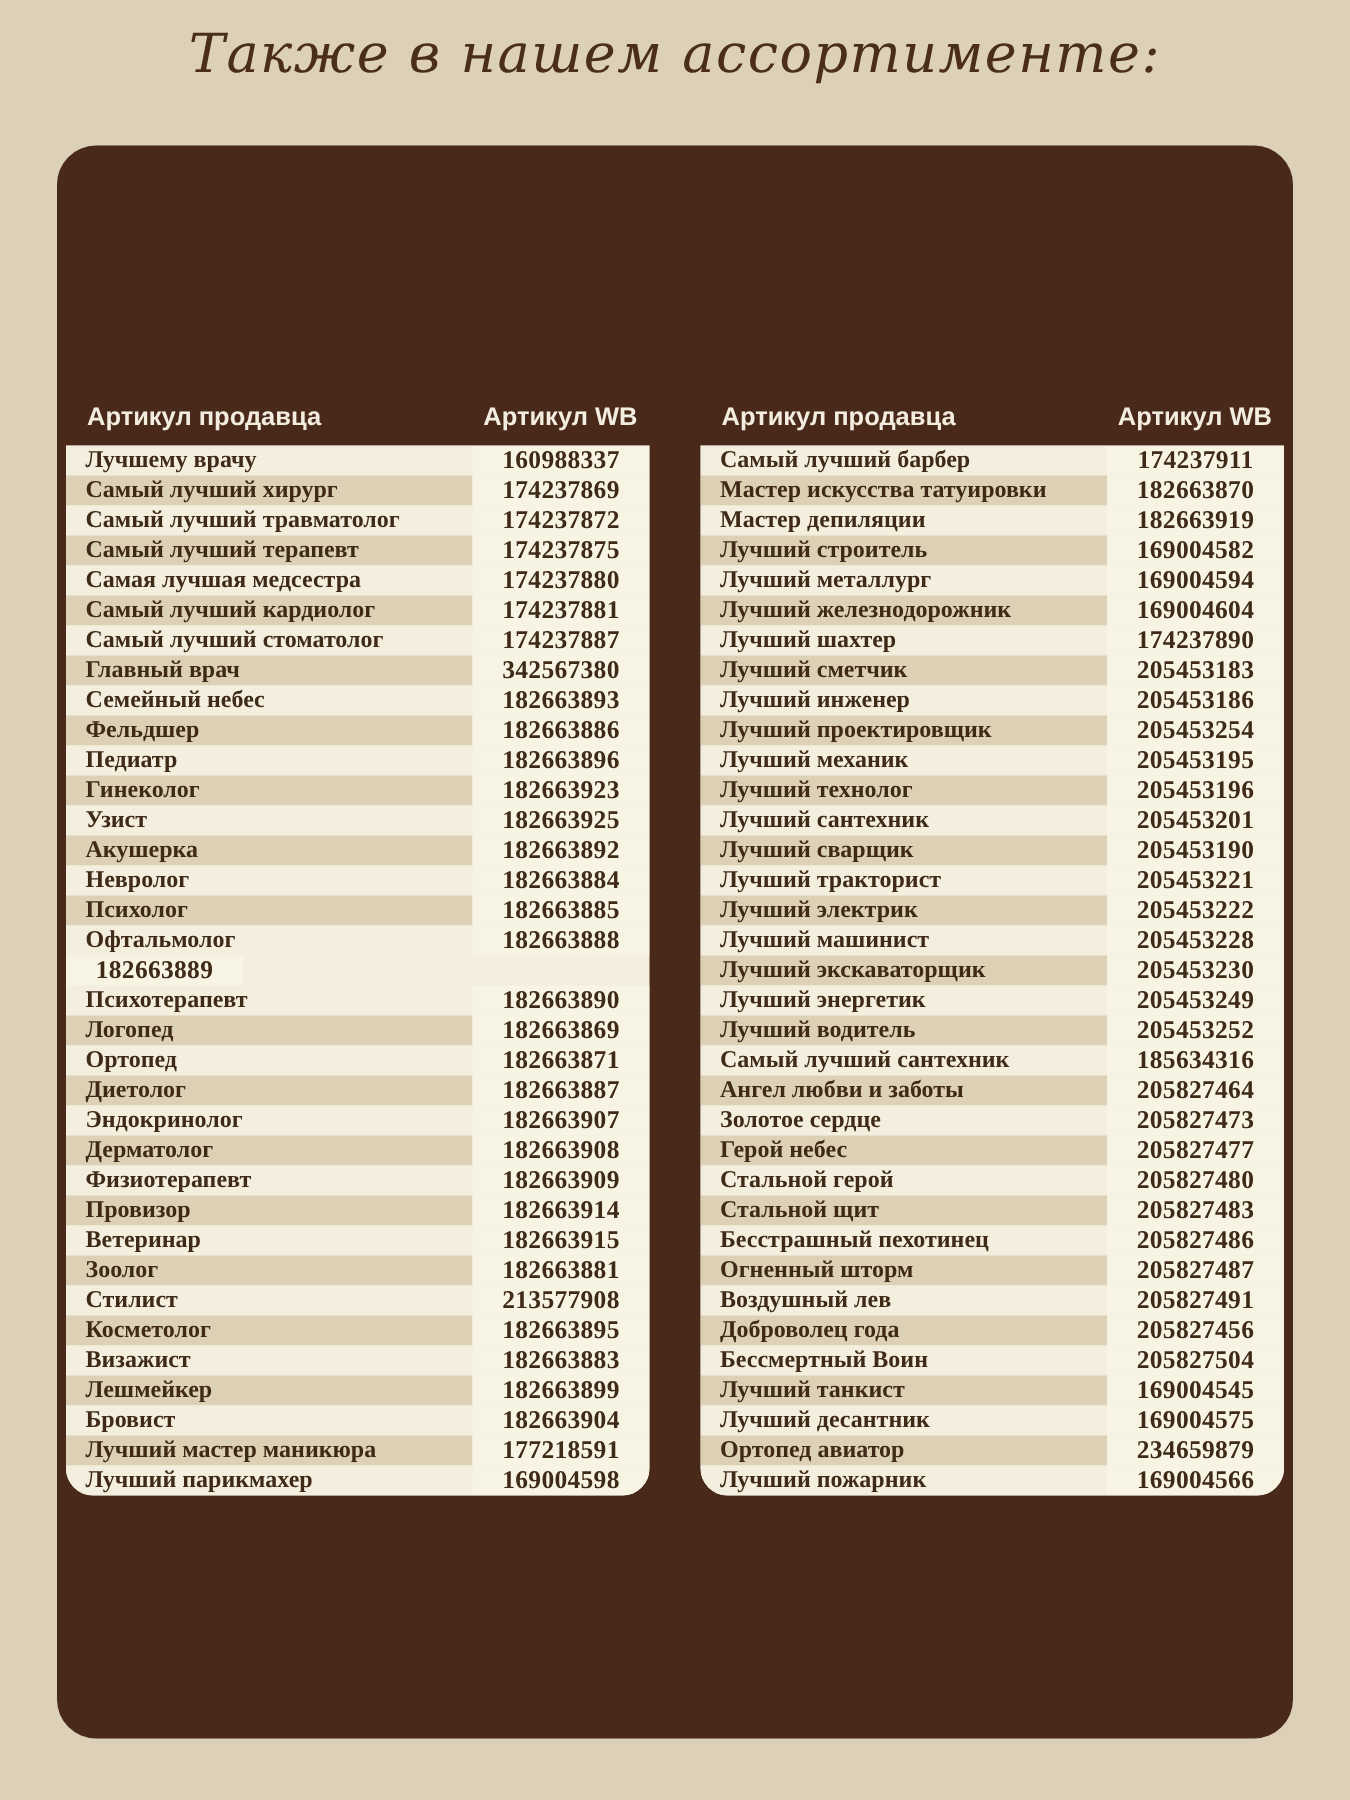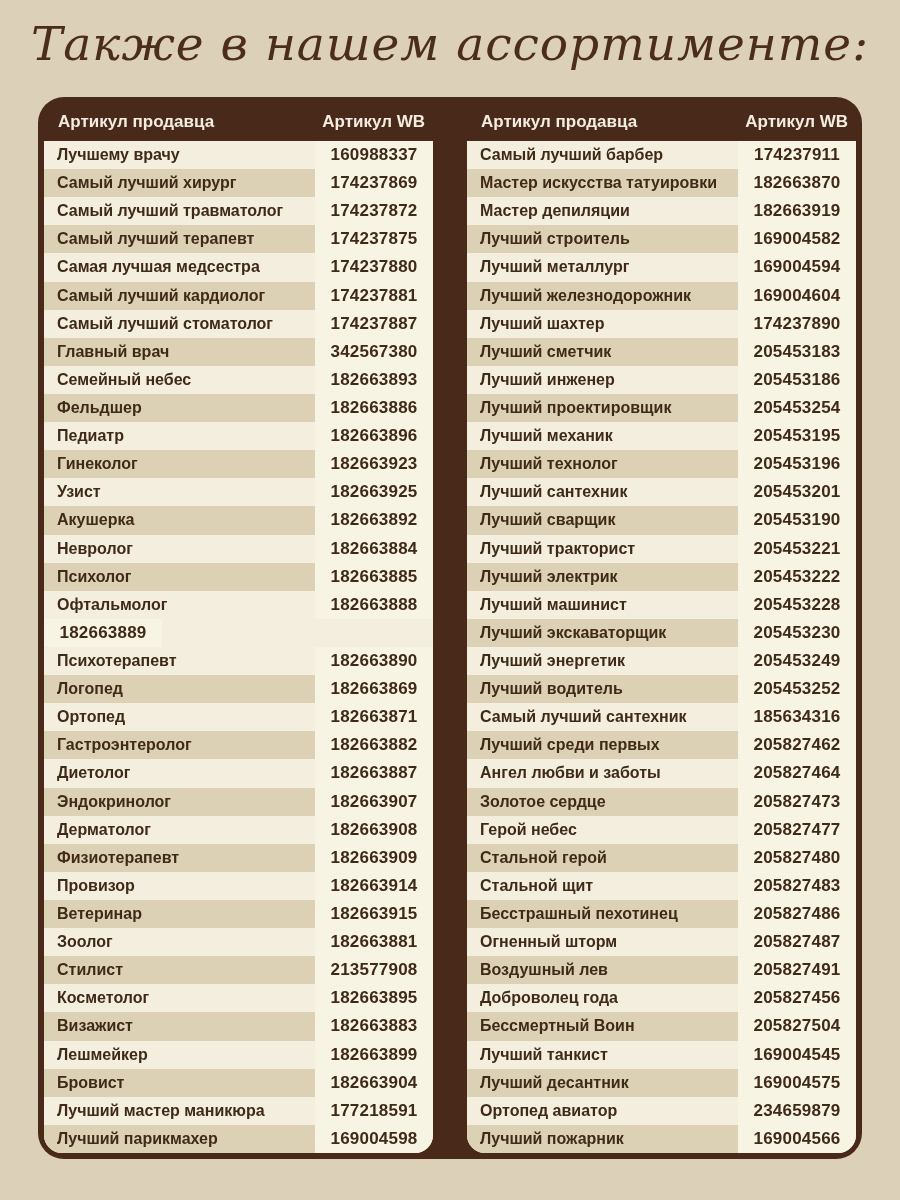--- a/index.html
+++ b/index.html
@@ -19,33 +19,34 @@
     background:var(--page-bg);
     font-family:"Liberation Sans", sans-serif;
     overflow:hidden;
   }
   .title{
     position:absolute;
     top:16px;left:0;width:900px;
     text-align:center;
     font-family:"DejaVu Serif", serif;
     font-style:italic;
-    font-size:47px;
+    font-size:36px;
     letter-spacing:1px;
     color:var(--title-color);
   }
   .table-wrap{
     position:absolute;
     left:38px;top:97px;
     width:824px;height:1062px;
     background:var(--brown);
     border-radius:26px;
     display:flex;
     gap:34px;
     padding:6px;
+    align-items:center;
   }
   .panel{
     flex:1;
     display:flex;
     flex-direction:column;
     min-width:0;
   }
   .panel-header{
     height:38px;
     display:flex;
@@ -57,20 +58,21 @@
     font-weight:bold;
     white-space:nowrap;
   }
   .panel-body{
     flex:1;
     display:flex;
     flex-direction:column;
     background:var(--cream);
     border-radius:0 0 18px 18px;
     overflow:hidden;
+    font-family:Liberation Serif, serif;
   }
   .row{
     flex:1;
     display:flex;
     min-height:0;
   }
   .cell-name{
     flex:1;
     display:flex;
     align-items:center;
@@ -187,24 +189,20 @@
         </div>
         <div class="row">
           <span class="cell-name">Логопед</span>
           <span class="cell-num">182663869</span>
         </div>
         <div class="row">
           <span class="cell-name">Ортопед</span>
           <span class="cell-num">182663871</span>
         </div>
         <div class="row">
-          <span class="cell-name">Гастроэнтеролог</span>
-          <span class="cell-num">182663882</span>
-        </div>
-        <div class="row">
           <span class="cell-name">Диетолог</span>
           <span class="cell-num">182663887</span>
         </div>
         <div class="row">
           <span class="cell-name">Эндокринолог</span>
           <span class="cell-num">182663907</span>
         </div>
         <div class="row">
           <span class="cell-name">Дерматолог</span>
           <span class="cell-num">182663908</span>
@@ -340,24 +338,20 @@
         </div>
         <div class="row">
           <span class="cell-name">Лучший водитель</span>
           <span class="cell-num">205453252</span>
         </div>
         <div class="row">
           <span class="cell-name">Самый лучший сантехник</span>
           <span class="cell-num">185634316</span>
         </div>
         <div class="row">
-          <span class="cell-name">Лучший среди первых</span>
-          <span class="cell-num">205827462</span>
-        </div>
-        <div class="row">
           <span class="cell-name">Ангел любви и заботы</span>
           <span class="cell-num">205827464</span>
         </div>
         <div class="row">
           <span class="cell-name">Золотое сердце</span>
           <span class="cell-num">205827473</span>
         </div>
         <div class="row">
           <span class="cell-name">Герой небес</span>
           <span class="cell-num">205827477</span>

